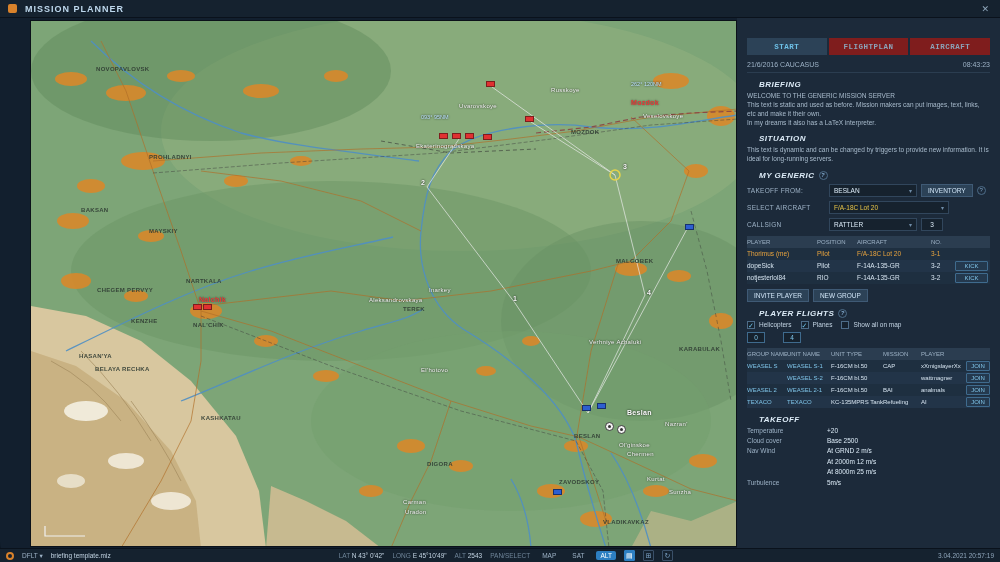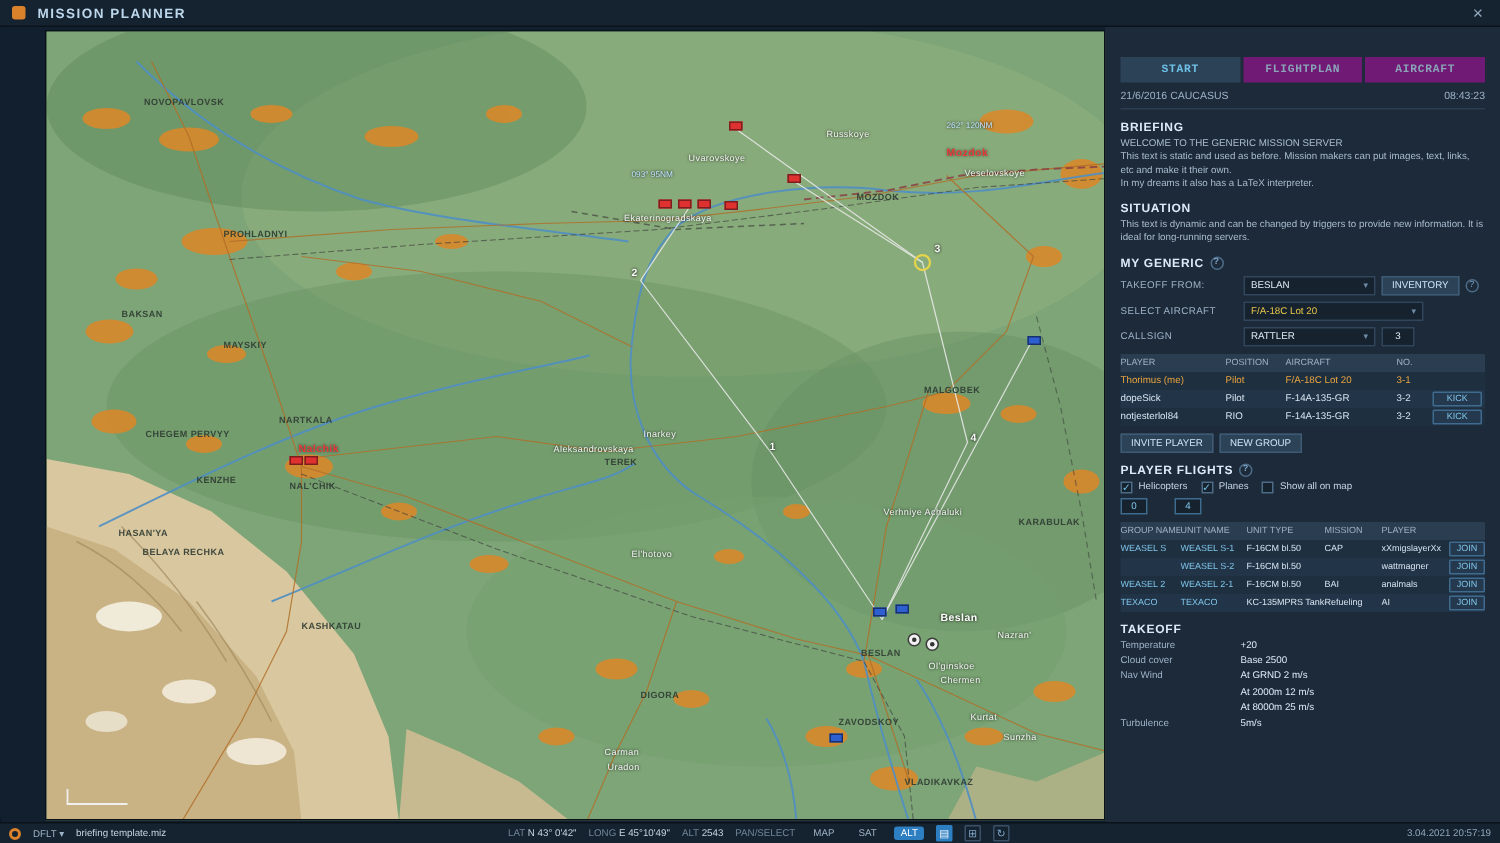--- a/index.html
+++ b/index.html
@@ -25,24 +25,24 @@
   .unit.red { background:#e03131; border:1px solid #7e1d1d; }
   .unit.blue { background:#2d5fd0; border:1px solid #17306e; }
   .afld { position:absolute; width:9px; height:9px; border-radius:50%; background:#f1f1f1; border:1px solid #3a3a3a; }
   .afld-dot { width:3px; height:3px; background:#333; border-radius:50%; margin:2px auto 0; }
   .wp { position:absolute; color:#f8f8f8; font-size:7px; font-weight:bold; text-shadow:0 0 2px #000; }
   .map-ann { position:absolute; font-size:5.5px; color:#bfe6ff; text-shadow:0 0 2px #000; white-space:nowrap; }
 
   
   #panel { position:absolute; left:737px; top:18px; width:263px; height:530px; background:#1c2a3a; padding:0 10px; overflow:hidden; }
   .tabs { display:flex; gap:2px; margin-top:20px;font-family:Liberation Mono, monospace; }
-  .tab { flex:1; height:17px; background:#701a75; color:#8ba3b8; font-size:7.5px; font-weight:bold; display:flex; align-items:center; justify-content:center; letter-spacing:.5px; cursor:default; }
+  .tab { flex:1; height:17px; background:#7f1d1d; color:#8ba3b8; font-size:7.5px; font-weight:bold; display:flex; align-items:center; justify-content:center; letter-spacing:.5px; cursor:default; }
   .tab.active { background:#2c4257; color:#6ec1e8; }
   .date-row { display:flex; justify-content:space-between; margin-top:6px; padding-bottom:4px; border-bottom:1px solid #2b3d50; color:#9db2c6; font-size:7px; }
-  .sect-head { color:#dcebf7; font-size:8px; font-weight:bold; letter-spacing:.5px; margin:7px 0 2px; display:flex; align-items:center; gap:4px; }
+  .sect-head { color:#dcebf7; font-size:8px; font-weight:bold; letter-spacing:.5px; margin:7px 12px 2px; display:flex; align-items:center; gap:4px;font-style:italic; }
   .body-text { color:#a9bccd; font-size:6.5px; line-height:1.4; }
   .help-q { width:9px; height:9px; border:1px solid #4d6c88; border-radius:50%; color:#7fa6c9; font-size:6px; display:inline-flex; align-items:center; justify-content:center; }
   .ctl-row { display:flex; align-items:center; gap:4px; margin-top:4px; }
   .ctl-label { width:78px; color:#9db2c6; font-size:6.5px; letter-spacing:.3px; }
   .dropdown { height:13px; background:#16222e; border:1px solid #31465c; color:#dcebf7; font-size:6.5px; display:flex; align-items:center; justify-content:space-between; padding:0 4px; }
   .dropdown .chev { color:#6f8ca7; font-size:6px; margin-left:4px; }
   .dd-takeoff { width:88px; }
   .dd-aircraft { width:120px; color:#e8c547; }
   .dd-callsign { width:88px; }
   .btn { height:13px; background:#2c4257; border:1px solid #3f5a75; color:#cfe3f5; font-size:6.5px; display:inline-flex; align-items:center; justify-content:center; padding:0 6px; cursor:default; }

